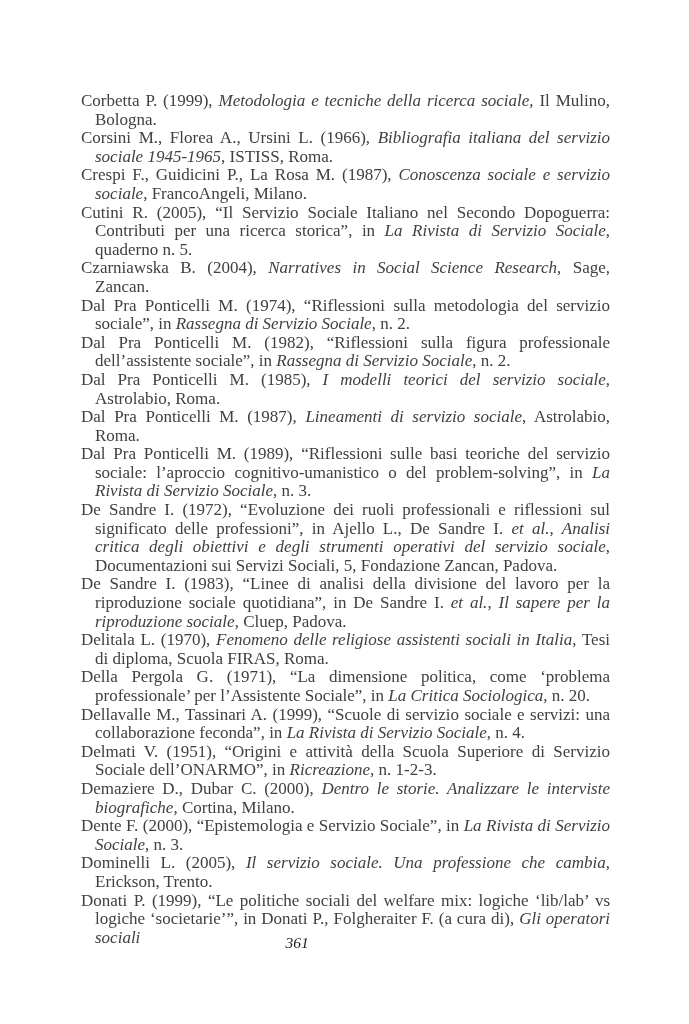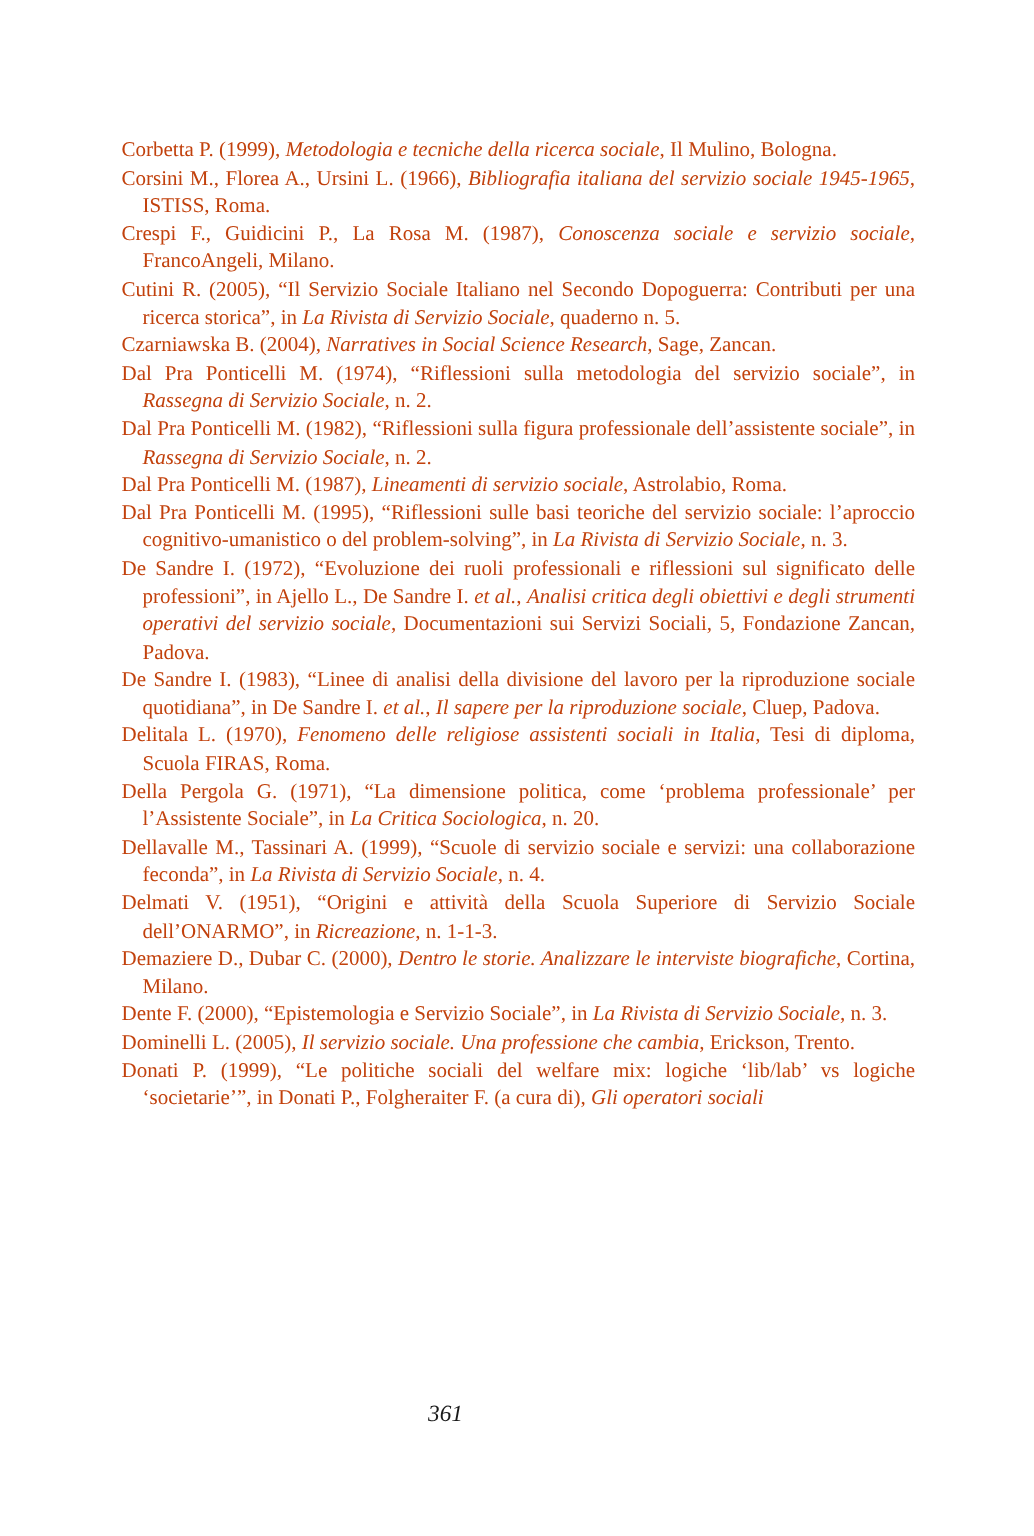--- a/index.html
+++ b/index.html
@@ -1,20 +1,20 @@
 <!DOCTYPE html>
 <html><head>
 <meta charset="utf-8">
 <style>
   html, body { margin: 0; padding: 0; background: #ffffff; }
   body { width: 689px; height: 1024px; position: relative; overflow: hidden; }
   .page {
     position: absolute; left: 81px; top: 92px; width: 529px;
     font-family: "Liberation Serif", "DejaVu Serif", serif;
-    font-size: 14px; line-height: 18.6px; color: #c2410c;
+    font-size: 17px; line-height: 18.6px; color: #404040;
   }
   .entry {
     text-align: justify;
     padding-left: 14px; text-indent: -14px;
     margin: 0;
   }
   .entry i { font-style: italic; }
   .page-number {
     position: absolute; left: 0; width: 594px; top: 934px;
     text-align: center;
@@ -26,26 +26,27 @@
 <body>
 
 <div class="page" id="entries">
     <p class="entry"><span>Corbetta P. (1999), </span><i>Metodologia e tecniche della ricerca sociale</i><span>, Il Mulino, Bologna.</span></p>
     <p class="entry"><span>Corsini M., Florea A., Ursini L. (1966), </span><i>Bibliografia italiana del servizio sociale 1945-1965</i><span>, ISTISS, Roma.</span></p>
     <p class="entry"><span>Crespi F., Guidicini P., La Rosa M. (1987), </span><i>Conoscenza sociale e servizio sociale</i><span>, FrancoAngeli, Milano.</span></p>
     <p class="entry"><span>Cutini R. (2005), “Il Servizio Sociale Italiano nel Secondo Dopoguerra: Contributi per una ricerca storica”, in </span><i>La Rivista di Servizio Sociale</i><span>, quaderno n. 5.</span></p>
     <p class="entry"><span>Czarniawska B. (2004), </span><i>Narratives in Social Science Research</i><span>, Sage, Zancan.</span></p>
     <p class="entry"><span>Dal Pra Ponticelli M. (1974), “Riflessioni sulla metodologia del servizio sociale”, in </span><i>Rassegna di Servizio Sociale</i><span>, n. 2.</span></p>
     <p class="entry"><span>Dal Pra Ponticelli M. (1982), “Riflessioni sulla figura professionale dell’assistente sociale”, in </span><i>Rassegna di Servizio Sociale</i><span>, n. 2.</span></p>
+    <p class="entry"><span>Dal Pra Ponticelli M. (1985), </span><i>I modelli teorici del servizio sociale</i><span>, Astrolabio, Roma.</span></p>
     <p class="entry"><span>Dal Pra Ponticelli M. (1987), </span><i>Lineamenti di servizio sociale</i><span>, Astrolabio, Roma.</span></p>
-    <p class="entry"><span>Dal Pra Ponticelli M. (1995), “Riflessioni sulle basi teoriche del servizio sociale: l’aproccio cognitivo-umanistico o del problem-solving”, in </span><i>La Rivista di Servizio Sociale</i><span>, n. 3.</span></p>
+    <p class="entry"><span>Dal Pra Ponticelli M. (1989), “Riflessioni sulle basi teoriche del servizio sociale: l’aproccio cognitivo-umanistico o del problem-solving”, in </span><i>La Rivista di Servizio Sociale</i><span>, n. 3.</span></p>
     <p class="entry"><span>De Sandre I. (1972), “Evoluzione dei ruoli professionali e riflessioni sul significato delle professioni”, in Ajello L., De Sandre I. </span><i>et al.</i><span>, </span><i>Analisi critica degli obiettivi e degli strumenti operativi del servizio sociale</i><span>, Documentazioni sui Servizi Sociali, 5, Fondazione Zancan, Padova.</span></p>
     <p class="entry"><span>De Sandre I. (1983), “Linee di analisi della divisione del lavoro per la riproduzione sociale quotidiana”, in De Sandre I. </span><i>et al.</i><span>, </span><i>Il sapere per la riproduzione sociale</i><span>, Cluep, Padova.</span></p>
     <p class="entry"><span>Delitala L. (1970), </span><i>Fenomeno delle religiose assistenti sociali in Italia</i><span>, Tesi di diploma, Scuola FIRAS, Roma.</span></p>
     <p class="entry"><span>Della Pergola G. (1971), “La dimensione politica, come ‘problema professionale’ per l’Assistente Sociale”, in </span><i>La Critica Sociologica</i><span>, n. 20.</span></p>
     <p class="entry"><span>Dellavalle M., Tassinari A. (1999), “Scuole di servizio sociale e servizi: una collaborazione feconda”, in </span><i>La Rivista di Servizio Sociale</i><span>, n. 4.</span></p>
-    <p class="entry"><span>Delmati V. (1951), “Origini e attività della Scuola Superiore di Servizio Sociale dell’ONARMO”, in </span><i>Ricreazione</i><span>, n. 1-1-3.</span></p>
+    <p class="entry"><span>Delmati V. (1951), “Origini e attività della Scuola Superiore di Servizio Sociale dell’ONARMO”, in </span><i>Ricreazione</i><span>, n. 1-2-3.</span></p>
     <p class="entry"><span>Demaziere D., Dubar C. (2000), </span><i>Dentro le storie. Analizzare le interviste biografiche</i><span>, Cortina, Milano.</span></p>
     <p class="entry"><span>Dente F. (2000), “Epistemologia e Servizio Sociale”, in </span><i>La Rivista di Servizio Sociale</i><span>, n. 3.</span></p>
     <p class="entry"><span>Dominelli L. (2005), </span><i>Il servizio sociale. Una professione che cambia</i><span>, Erickson, Trento.</span></p>
     <p class="entry"><span>Donati P. (1999), “Le politiche sociali del welfare mix: logiche ‘lib/lab’ vs logiche ‘societarie’”, in Donati P., Folgheraiter F. (a cura di), </span><i>Gli operatori sociali</i></p>
   </div>
 <div class="page-number">361</div>
 
 </body></html>

